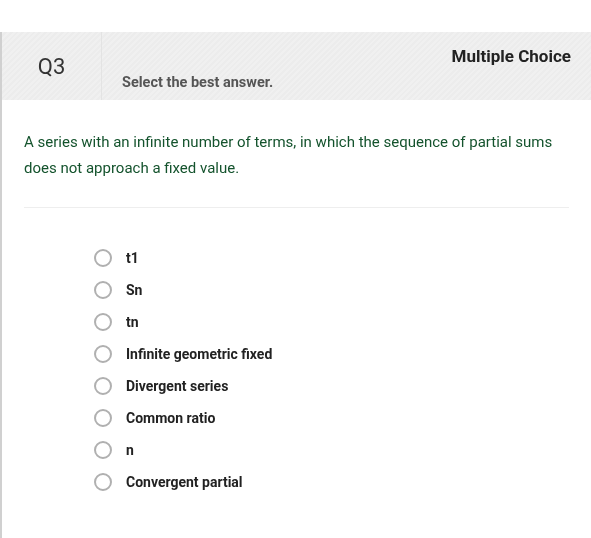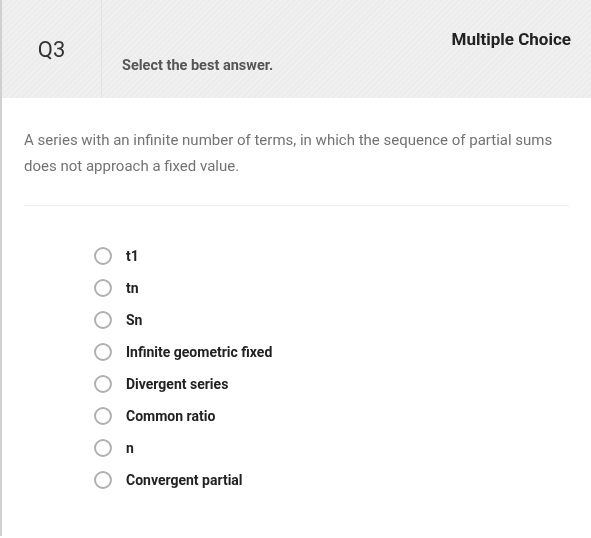--- a/index.html
+++ b/index.html
@@ -13,21 +13,22 @@
       display: flex;
       align-items: stretch;
       border-left: 2px solid #d0d0d0;
       background: repeating-linear-gradient(
         135deg,
         #f0f0f0,
         #f0f0f0 2px,
         #ececec 2px,
         #ececec 4px
       );
-      height: 98px;
+      height: 68px;
+      margin-top: 32px;
     }
     .q-number {
       width: 100px;
       display: flex;
       align-items: center;
       justify-content: center;
       font-size: 22px;
       color: #333;
       font-weight: 400;
       border-right: 1px solid #e3e3e3;
@@ -52,21 +53,21 @@
       font-weight: 700;
     }
     .content {
       border-left: 2px solid #d0d0d0;
       padding: 30px 22px 40px 22px;
       background: #fff;
     }
     .question-text {
       font-size: 15px;
       line-height: 1.7;
-      color: #737373;
+      color: #14532d;
       padding-bottom: 26px;
       border-bottom: 1px solid #eee;
     }
     .options {
       padding-top: 34px;
       padding-left: 70px;
     }
     .option {
       display: flex;
       align-items: center;
@@ -102,25 +103,25 @@
 <div class="content">
   <div class="question-text">A series with an infinite number of terms, in which the sequence of partial sums does not approach a fixed value.</div>
 
   <div class="options">
     <div class="option">
       <span class="radio"></span>
       <span class="option-label">t1</span>
     </div>
     <div class="option">
       <span class="radio"></span>
-      <span class="option-label">tn</span>
+      <span class="option-label">Sn</span>
     </div>
     <div class="option">
       <span class="radio"></span>
-      <span class="option-label">Sn</span>
+      <span class="option-label">tn</span>
     </div>
     <div class="option">
       <span class="radio"></span>
       <span class="option-label">Infinite geometric fixed</span>
     </div>
     <div class="option">
       <span class="radio"></span>
       <span class="option-label">Divergent series</span>
     </div>
     <div class="option">

